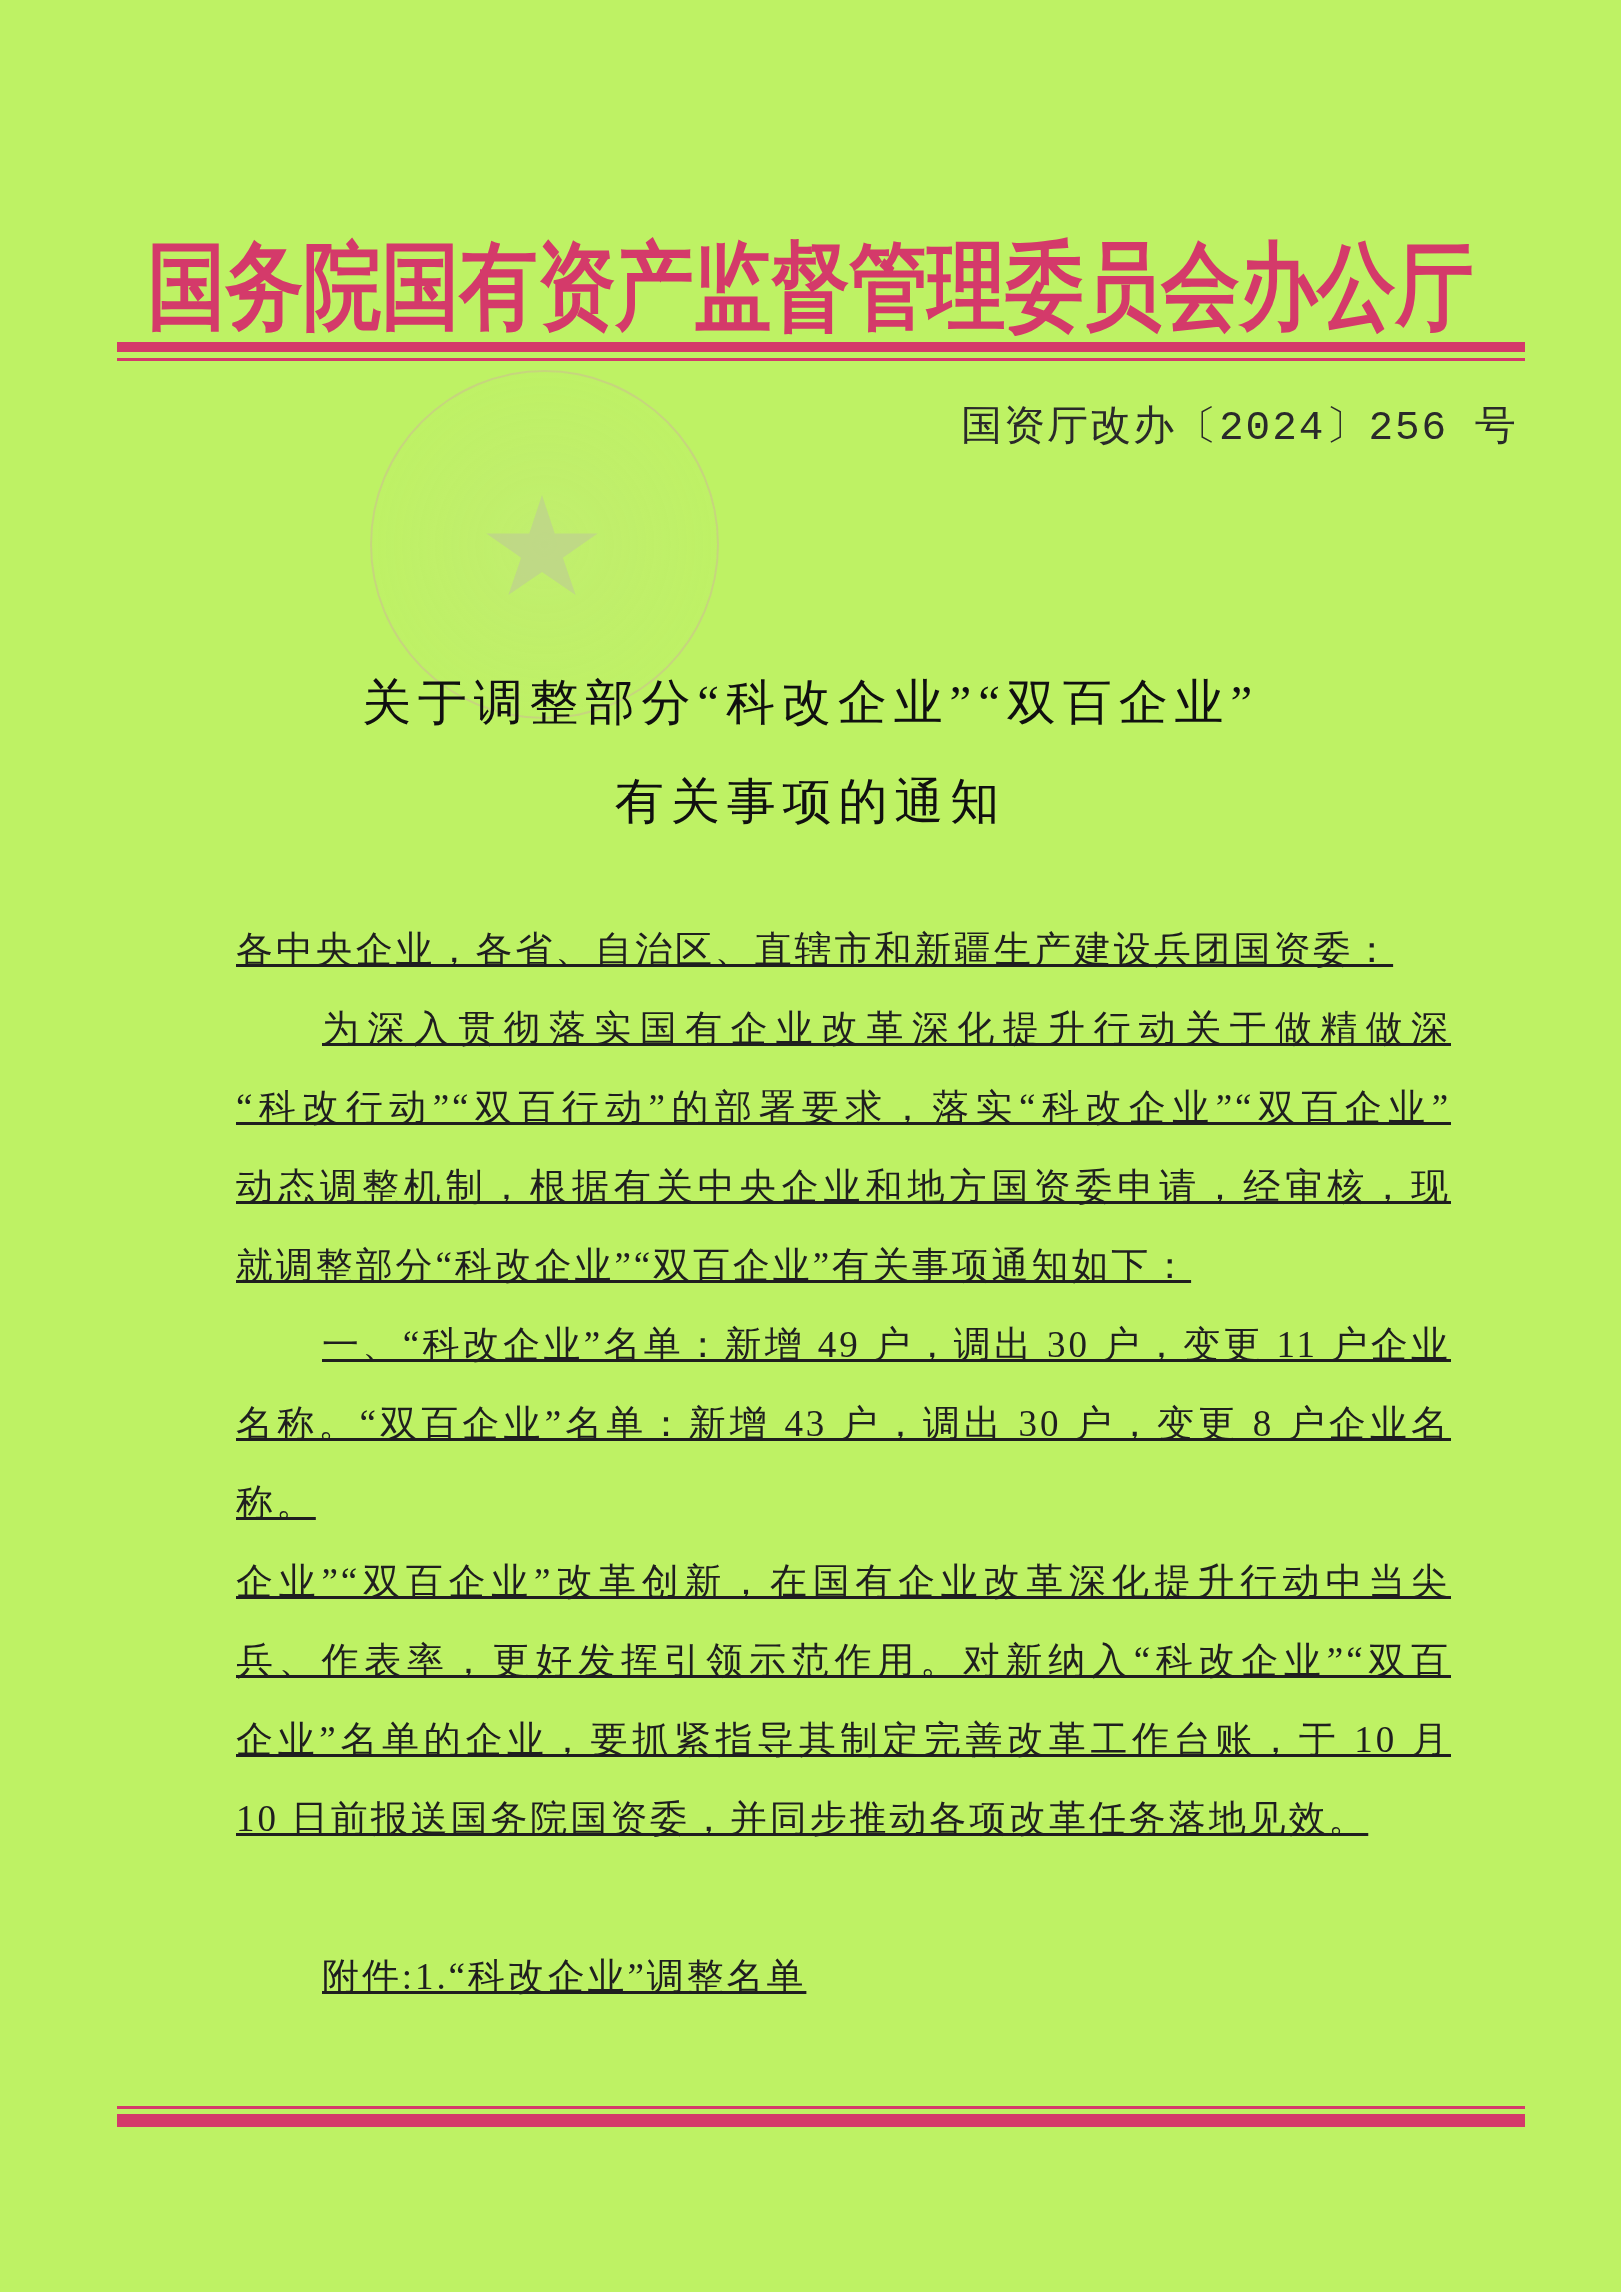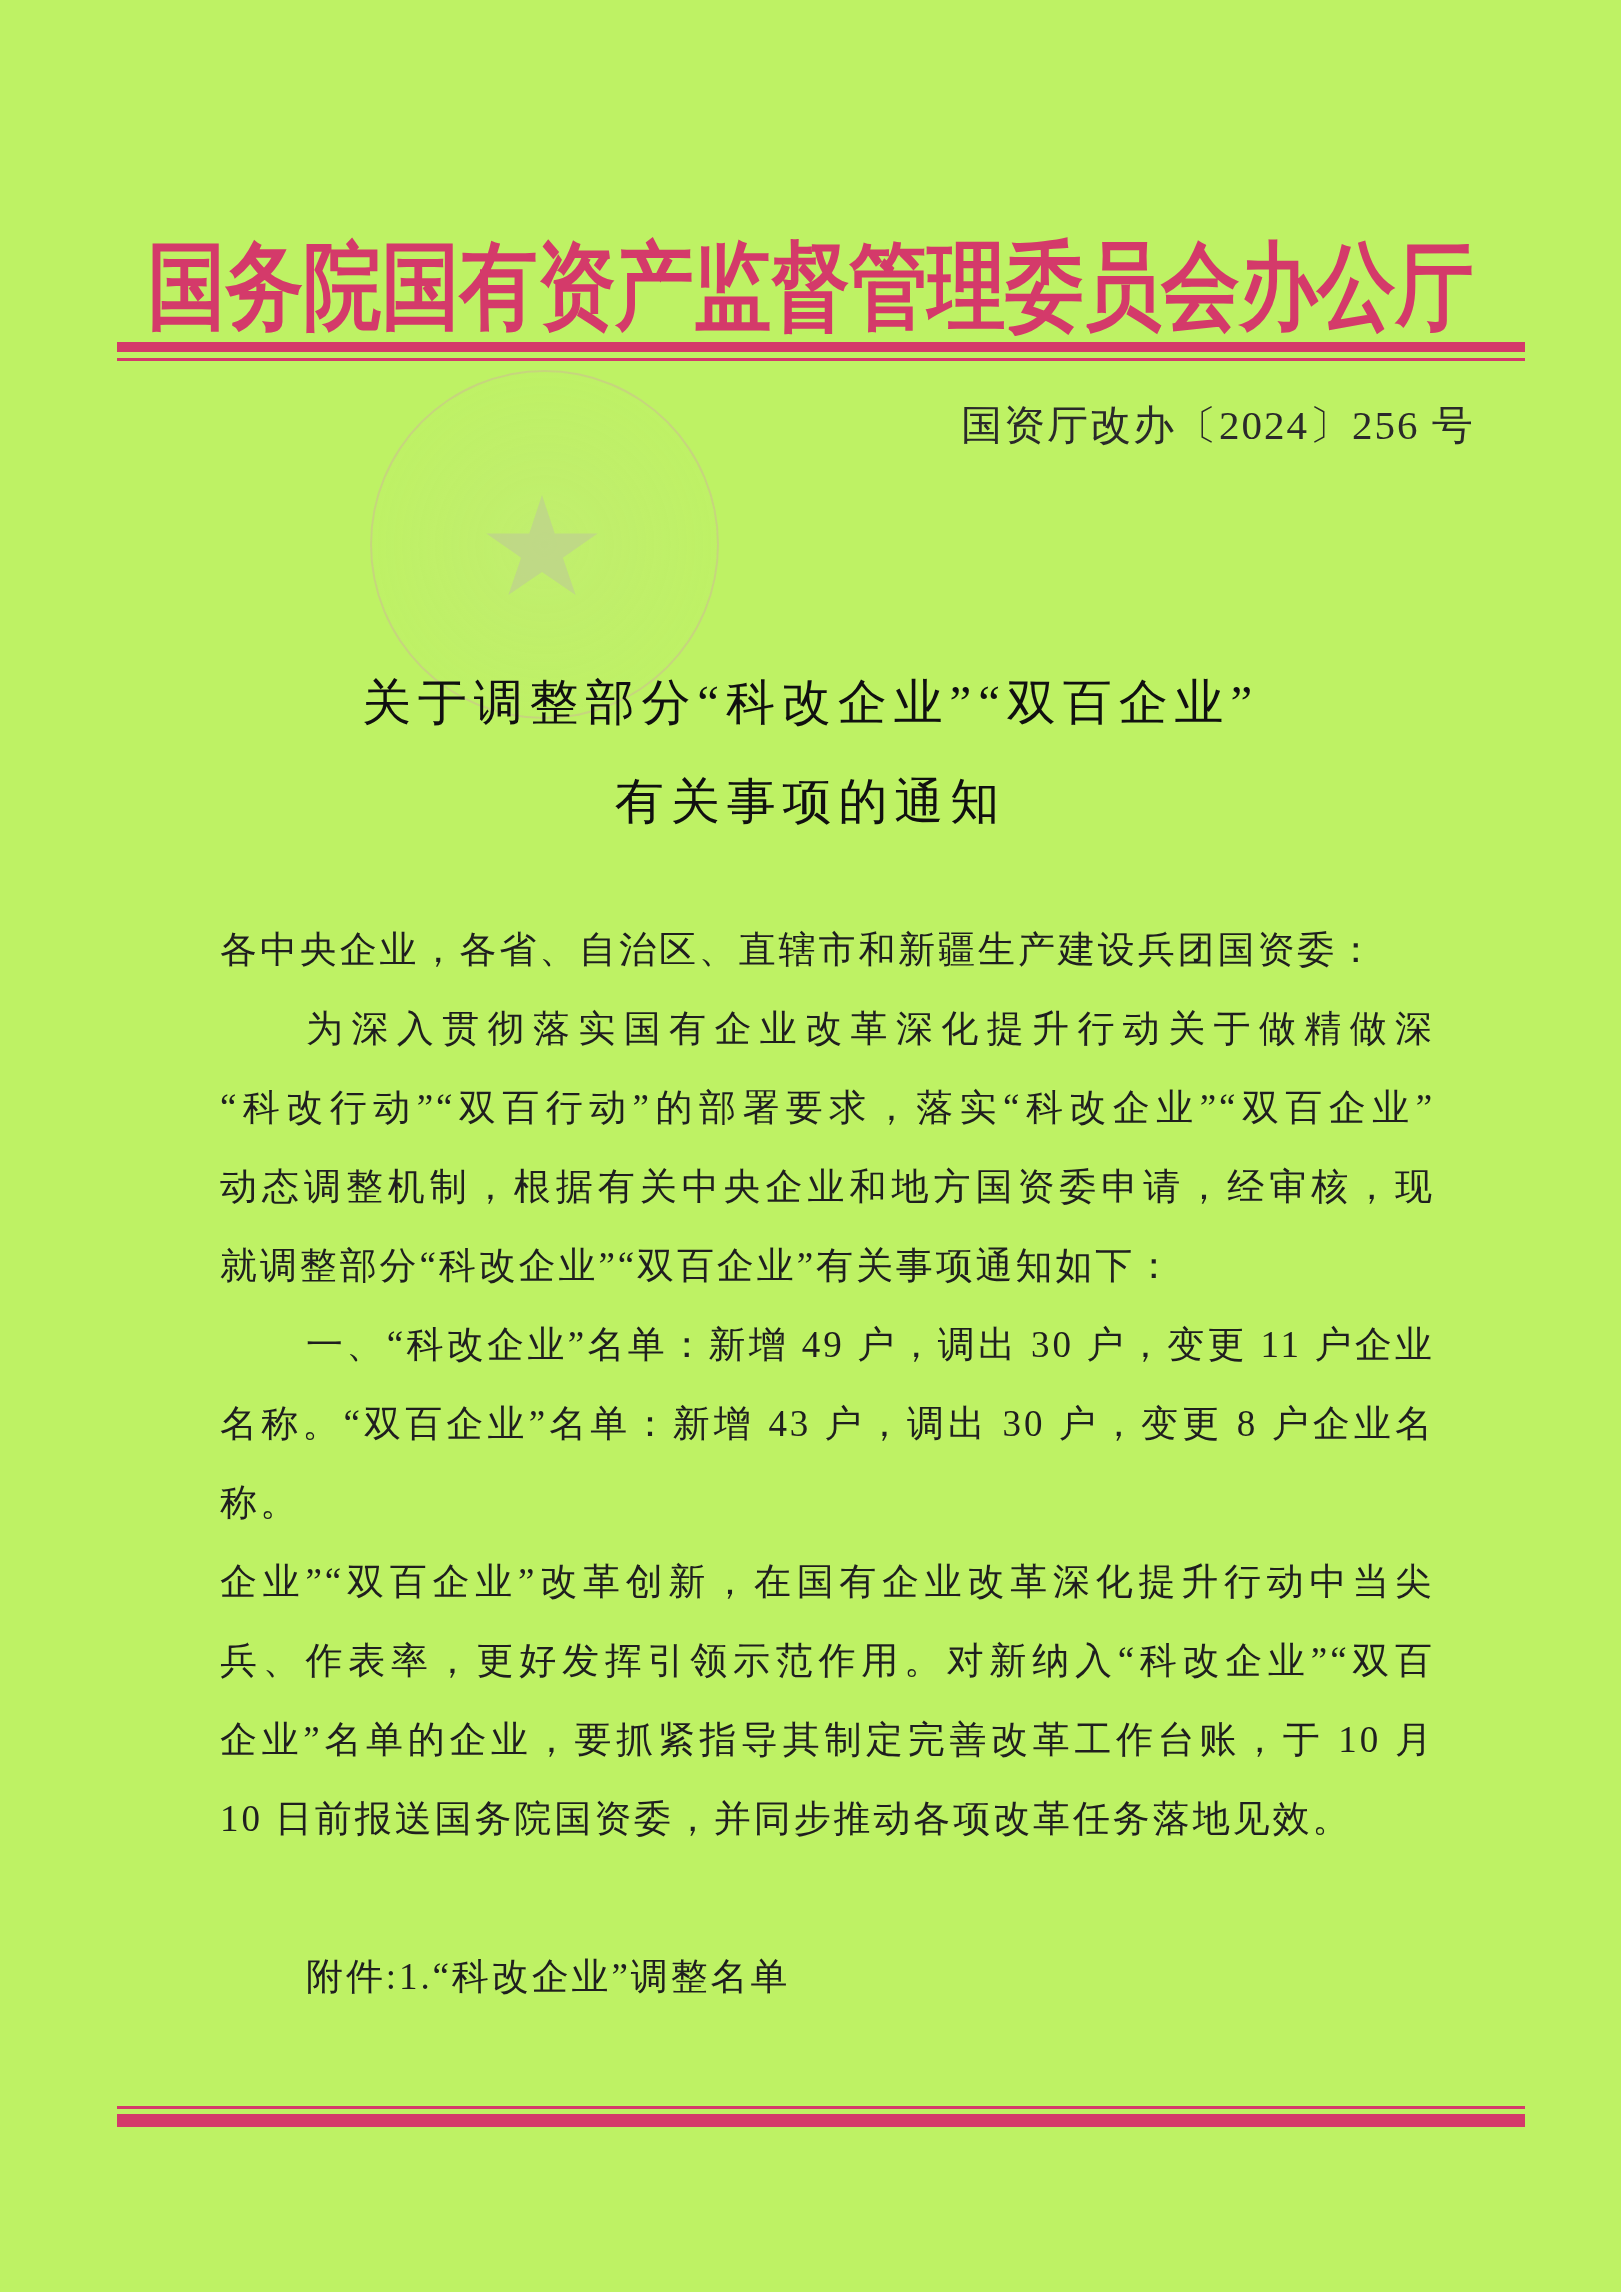--- a/index.html
+++ b/index.html
@@ -40,20 +40,21 @@
   .rule.bottom-thin{top:2106px;height:2.9px;}
   .rule.bottom-thick{top:2114px;height:12.7px;}
   
   .doc-number{
     position:absolute;
     left:961px; top:398px;
     font-size:41px;
     color:#2a2a2a;
     letter-spacing:2px;
     white-space:nowrap;
+    font-family:Liberation Mono, monospace;
   }
   
   .seal{
     position:absolute;
     left:370px; top:370px;
     width:345px; height:345px;
     border:2.9px solid rgba(213,162,173,0.34);
     border-radius:50%;
     background:radial-gradient(circle at 50% 50%, rgba(225,205,205,0.10), rgba(225,205,205,0.02) 70%);
   }
@@ -72,25 +73,26 @@
     font-size:49px;
     line-height:99px;
     font-weight:normal;
     color:#101010;
     letter-spacing:6.9px;
     white-space:nowrap;
   }
   
   .body-text{
     position:absolute;
-    left:220px; top:910px;
+    left:236px; top:910px;
     width:1215px;
     font-size:37px;
     color:var(--ink);
     letter-spacing:2.9px;
+    text-decoration:underline;
   }
   .line{
     height:79px;
     line-height:79px;
     text-align:left;
     overflow:visible;
     white-space:nowrap;
   }
   .line.fill{
     white-space:normal;

